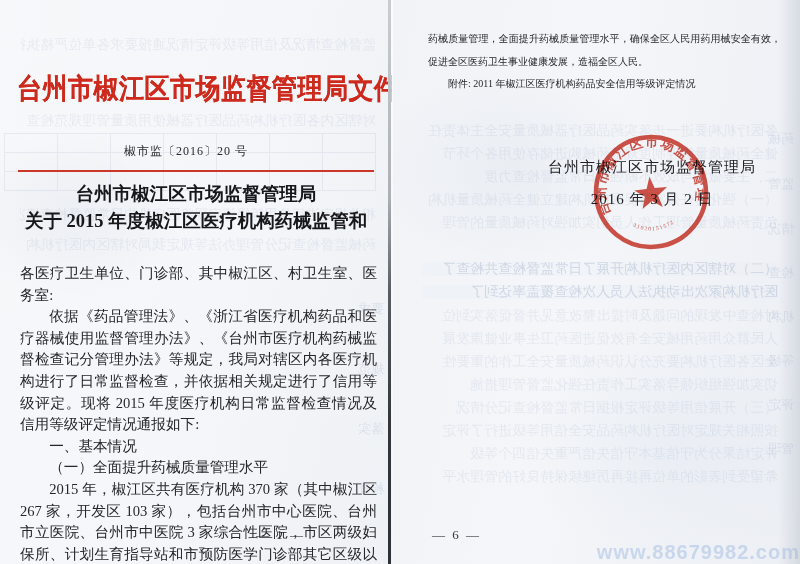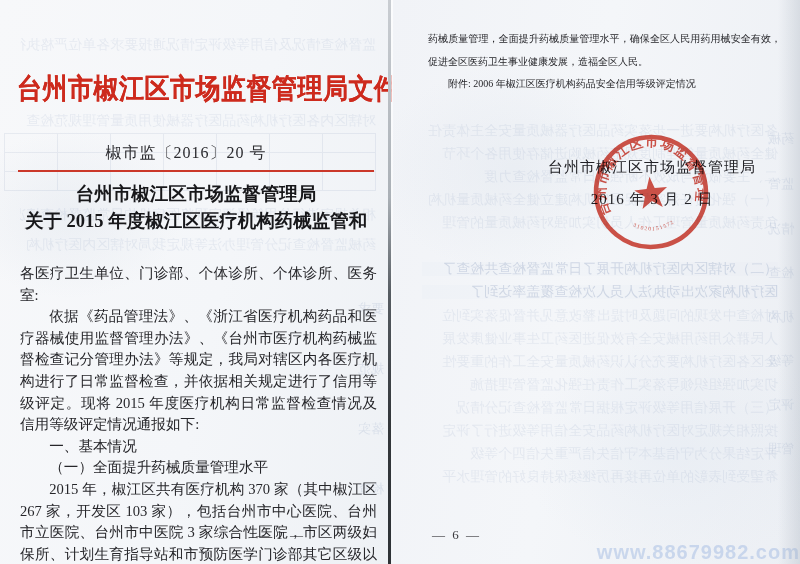--- a/index.html
+++ b/index.html
@@ -40,21 +40,21 @@
   
   .red-header{
     position:absolute;left:17px;top:70px;width:360px;
     font-size:25px;font-weight:bold;color:#cd2a1d;
     letter-spacing:.5px;white-space:nowrap;
     transform:scaleY(1.12);transform-origin:left top;
     text-shadow:0 0 .4px #cd2a1d;
   }
   .doc-number{
     position:absolute;left:0;top:143px;width:372px;text-align:center;
-    font-size:16px;color:#2a2a2e;letter-spacing:1px;
+    font-size:12px;color:#2a2a2e;letter-spacing:1px;
   }
   .red-rule{
     position:absolute;left:18px;top:170px;width:356px;height:2px;
     background:#cb382a;
   }
   .doc-title{
     position:absolute;left:0;top:181px;width:392px;text-align:center;
     font-weight:bold;font-size:18.5px;line-height:26.5px;color:#17171a;
   }
   .body-left{
@@ -131,21 +131,21 @@
     <div class="red-header">台州市椒江区市场监督管理局文件</div>
     <div class="doc-number">椒市监〔2016〕20 号</div>
     <div class="red-rule"></div>
 
     <div class="doc-title">
       <div>台州市椒江区市场监督管理局</div>
       <div>关于 2015 年度椒江区医疗机构药械监管和</div>
     </div>
 
     <div class="body-left">
-      <p>各医疗卫生单位、门诊部、个体诊所、个体诊所、医务室:</p>
+      <p>各医疗卫生单位、门诊部、其中椒江区、村卫生室、医务室:</p>
       <p class="indent">依据《药品管理法》、《浙江省医疗机构药品和医疗器械使用监督管理办法》、《台州市医疗机构药械监督检查记分管理办法》等规定，我局对辖区内各医疗机构进行了日常监督检查，并依据相关规定进行了信用等级评定。现将 2015 年度医疗机构日常监督检查情况及信用等级评定情况通报如下:</p>
       <p class="indent bold">一、基本情况</p>
       <p class="indent">（一）全面提升药械质量管理水平</p>
       <p class="indent">2015 年，椒江区共有医疗机构 370 家（其中椒江区 267 家，开发区 103 家），包括台州市中心医院、台州市立医院、台州市中医院 3 家综合性医院，市区两级妇保所、计划生育指导站和市预防医学门诊部其它区级以上医疗机构 5 家，街道（镇）卫生院</p>
     </div>
 
     <div class="page-num pn-left">— 1 —</div>
   </div>
 
   <div class="page page-right">
@@ -169,21 +169,21 @@
     <div class="bl-frag" style="right:6px;top:175px;">监管</div>
     <div class="bl-frag" style="right:6px;top:220px;">情况</div>
     <div class="bl-frag" style="right:6px;top:264px;">检查</div>
     <div class="bl-frag" style="right:6px;top:308px;">机构</div>
     <div class="bl-frag" style="right:6px;top:352px;">等级</div>
     <div class="bl-frag" style="right:6px;top:396px;">评定</div>
     <div class="bl-frag" style="right:6px;top:440px;">管理</div>
 
     <div class="body-right">
       <p>药械质量管理，全面提升药械质量管理水平，确保全区人民用药用械安全有效，促进全区医药卫生事业健康发展，造福全区人民。</p>
-      <p class="attachment">附件: 2006 年椒江区医疗机构药品安全信用等级评定情况</p>
+      <p class="attachment">附件: 2011 年椒江区医疗机构药品安全信用等级评定情况</p>
     </div>
 
     <div class="issuer-block">
       <div>台州市椒江区市场监督管理局</div>
       <div class="issuer-date">2016 年 3 月 2 日</div>
     </div>
 
     <svg class="seal" viewBox="0 0 120 120">
       <circle cx="60" cy="60" r="54" fill="none" stroke="#ce3629" stroke-width="4.5"></circle>
       <defs>

